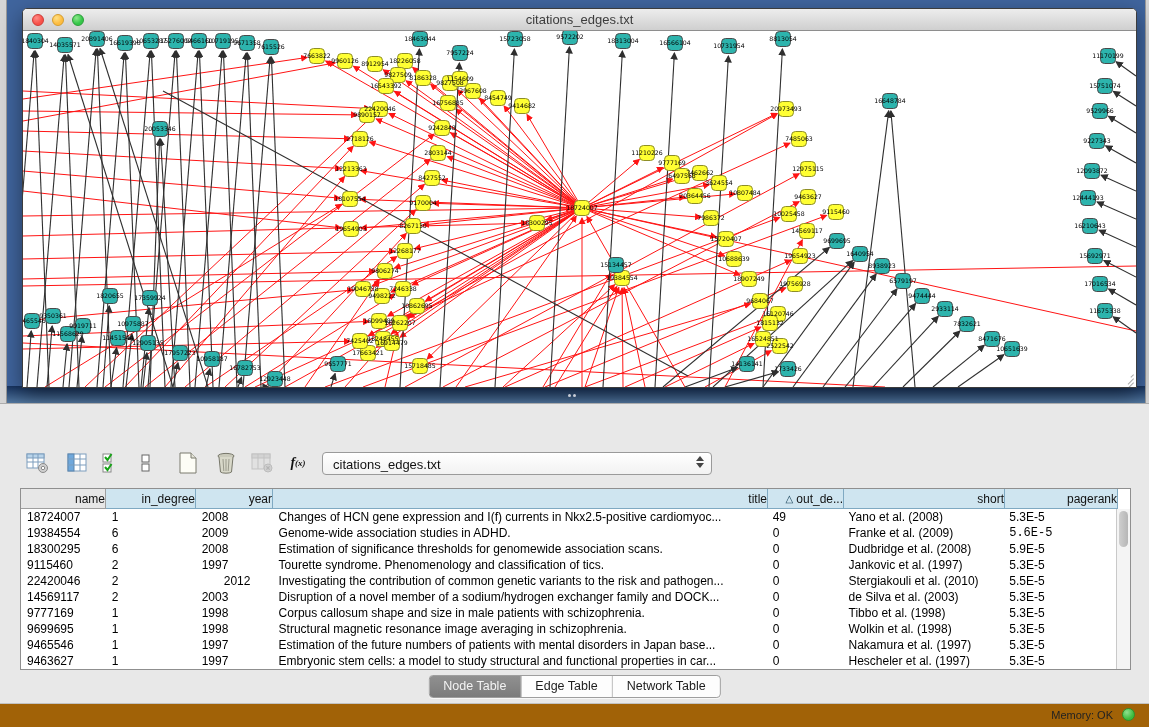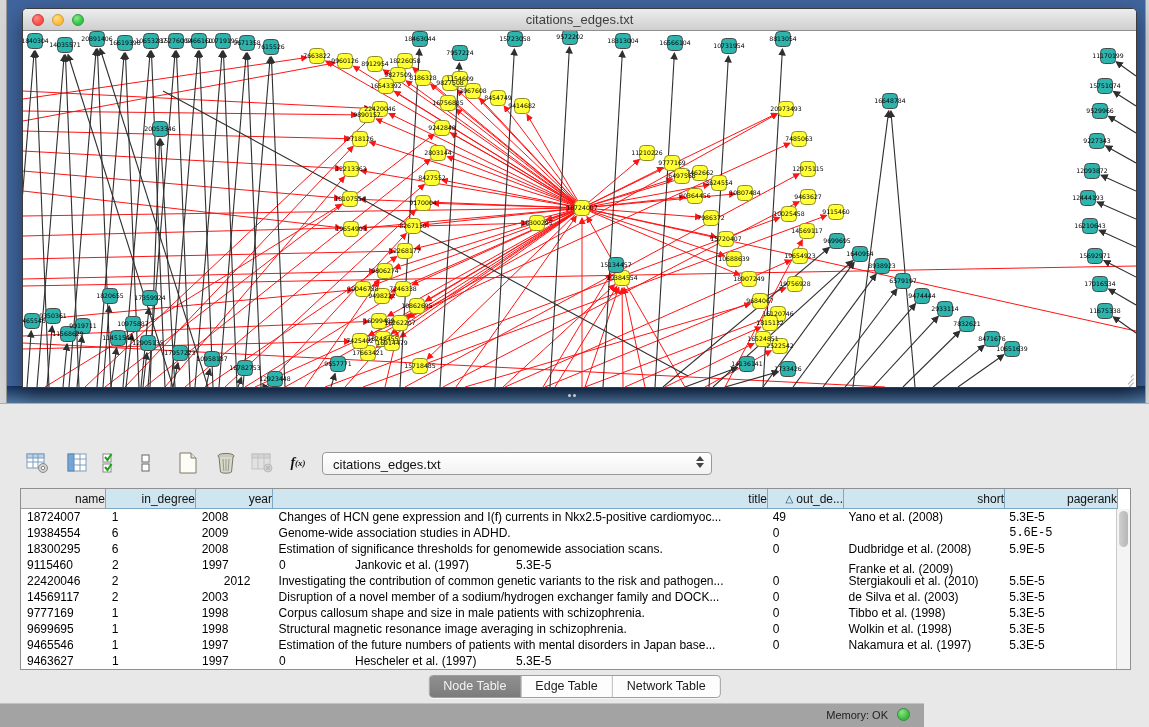--- a/index.html
+++ b/index.html
@@ -72,21 +72,21 @@
   .vscroll { position:absolute; right:0; top:20px; bottom:0; width:14px; background:#f4f4f4; border-left:1px solid #c9c9c9; }
   .vthumb { position:absolute; left:2px; top:2px; width:9px; height:36px; background:linear-gradient(90deg,#cfcfcf,#b6b6b6); border-radius:5px; cursor:pointer; }
 
   .tabs { position:absolute; left:50%; top:271px; transform:translateX(-50%);
           display:inline-flex; border:1px solid #9e9e9e; border-radius:4px; overflow:hidden;
           background:#fdfdfd; box-shadow:0 1px 0 rgba(255,255,255,.7); }
   .tab { padding:3px 14px 4px; font-size:12.5px; color:#1d1d1d; cursor:pointer; border-left:1px solid #bdbdbd; }
   .tab:first-child { border-left:none; }
   .tab.sel { background:linear-gradient(#909090,#7c7c7c); color:#f3f3f3; }
 
-  .statusbar { position:absolute; left:0; bottom:0; width:924px; height:24px; background:#a3a3a3;
+  .statusbar { position:absolute; left:0; bottom:0; width:1149px; height:24px; background:#a16207;
                border-top:1px solid #c2c2c2; }
   .mem { position:absolute; right:36px; top:5px; font-size:11px; color:#222; }
   .memdot { position:absolute; right:14px; top:4px; width:13px; height:13px; border-radius:50%;
             background:radial-gradient(circle at 35% 30%, #8fe08f, #3dbb3d 65%); border:1px solid #2e8f2e; }
 </style>
 </head>
 <body>
 
 <div class="app">
 
@@ -660,36 +660,37 @@
             <div class="td" style="width: 76px;">49</div>
             <div class="td" style="width: 161px;">Yano et al. (2008)</div>
             <div class="td" style="width: 113px;">5.3E-5</div>
           </div>
           <div class="tr">
             <div class="td" style="width: 85px;">19384554</div>
             <div class="td" style="width: 90px;">6</div>
             <div class="td" style="width: 77px;">2009</div>
             <div class="td" style="width: 495px;">Genome-wide association studies in ADHD.</div>
             <div class="td" style="width: 76px;">0</div>
-            <div class="td" style="width: 161px; margin-top: 36px;">Franke et al. (2009)</div>
+            <div class="td" style="width: 161px;">Franke et al. (2009)</div>
             <div class="td" style="width: 113px; font-family: Liberation Mono, monospace;">5.6E-5</div>
           </div>
           <div class="tr">
             <div class="td" style="width: 85px;">18300295</div>
             <div class="td" style="width: 90px;">6</div>
             <div class="td" style="width: 77px;">2008</div>
             <div class="td" style="width: 495px;">Estimation of significance thresholds for genomewide association scans.</div>
             <div class="td" style="width: 76px;">0</div>
             <div class="td" style="width: 161px;">Dudbridge et al. (2008)</div>
             <div class="td" style="width: 113px;">5.9E-5</div>
           </div>
           <div class="tr">
             <div class="td" style="width: 85px;">9115460</div>
             <div class="td" style="width: 90px;">2</div>
             <div class="td" style="width: 77px;">1997</div>
+            <div class="td" style="width: 495px;">Tourette syndrome. Phenomenology and classification of tics.</div>
             <div class="td" style="width: 76px;">0</div>
             <div class="td" style="width: 161px;">Jankovic et al. (1997)</div>
             <div class="td" style="width: 113px;">5.3E-5</div>
           </div>
           <div class="tr">
             <div class="td" style="width: 85px;">22420046</div>
             <div class="td" style="width: 90px;">2</div>
             <div class="td" style="width: 77px; text-align: center;">2012</div>
             <div class="td" style="width: 495px;">Investigating the contribution of common genetic variants to the risk and pathogen...</div>
             <div class="td" style="width: 76px;">0</div>
@@ -729,20 +730,21 @@
             <div class="td" style="width: 77px;">1997</div>
             <div class="td" style="width: 495px;">Estimation of the future numbers of patients with mental disorders in Japan base...</div>
             <div class="td" style="width: 76px;">0</div>
             <div class="td" style="width: 161px;">Nakamura et al. (1997)</div>
             <div class="td" style="width: 113px;">5.3E-5</div>
           </div>
           <div class="tr">
             <div class="td" style="width: 85px;">9463627</div>
             <div class="td" style="width: 90px;">1</div>
             <div class="td" style="width: 77px;">1997</div>
+            <div class="td" style="width: 495px;">Embryonic stem cells: a model to study structural and functional properties in car...</div>
             <div class="td" style="width: 76px;">0</div>
             <div class="td" style="width: 161px;">Hescheler et al. (1997)</div>
             <div class="td" style="width: 113px;">5.3E-5</div>
           </div>
         </div>
       <div class="vscroll">
         <div class="vthumb"></div>
       </div>
     </div>
 

